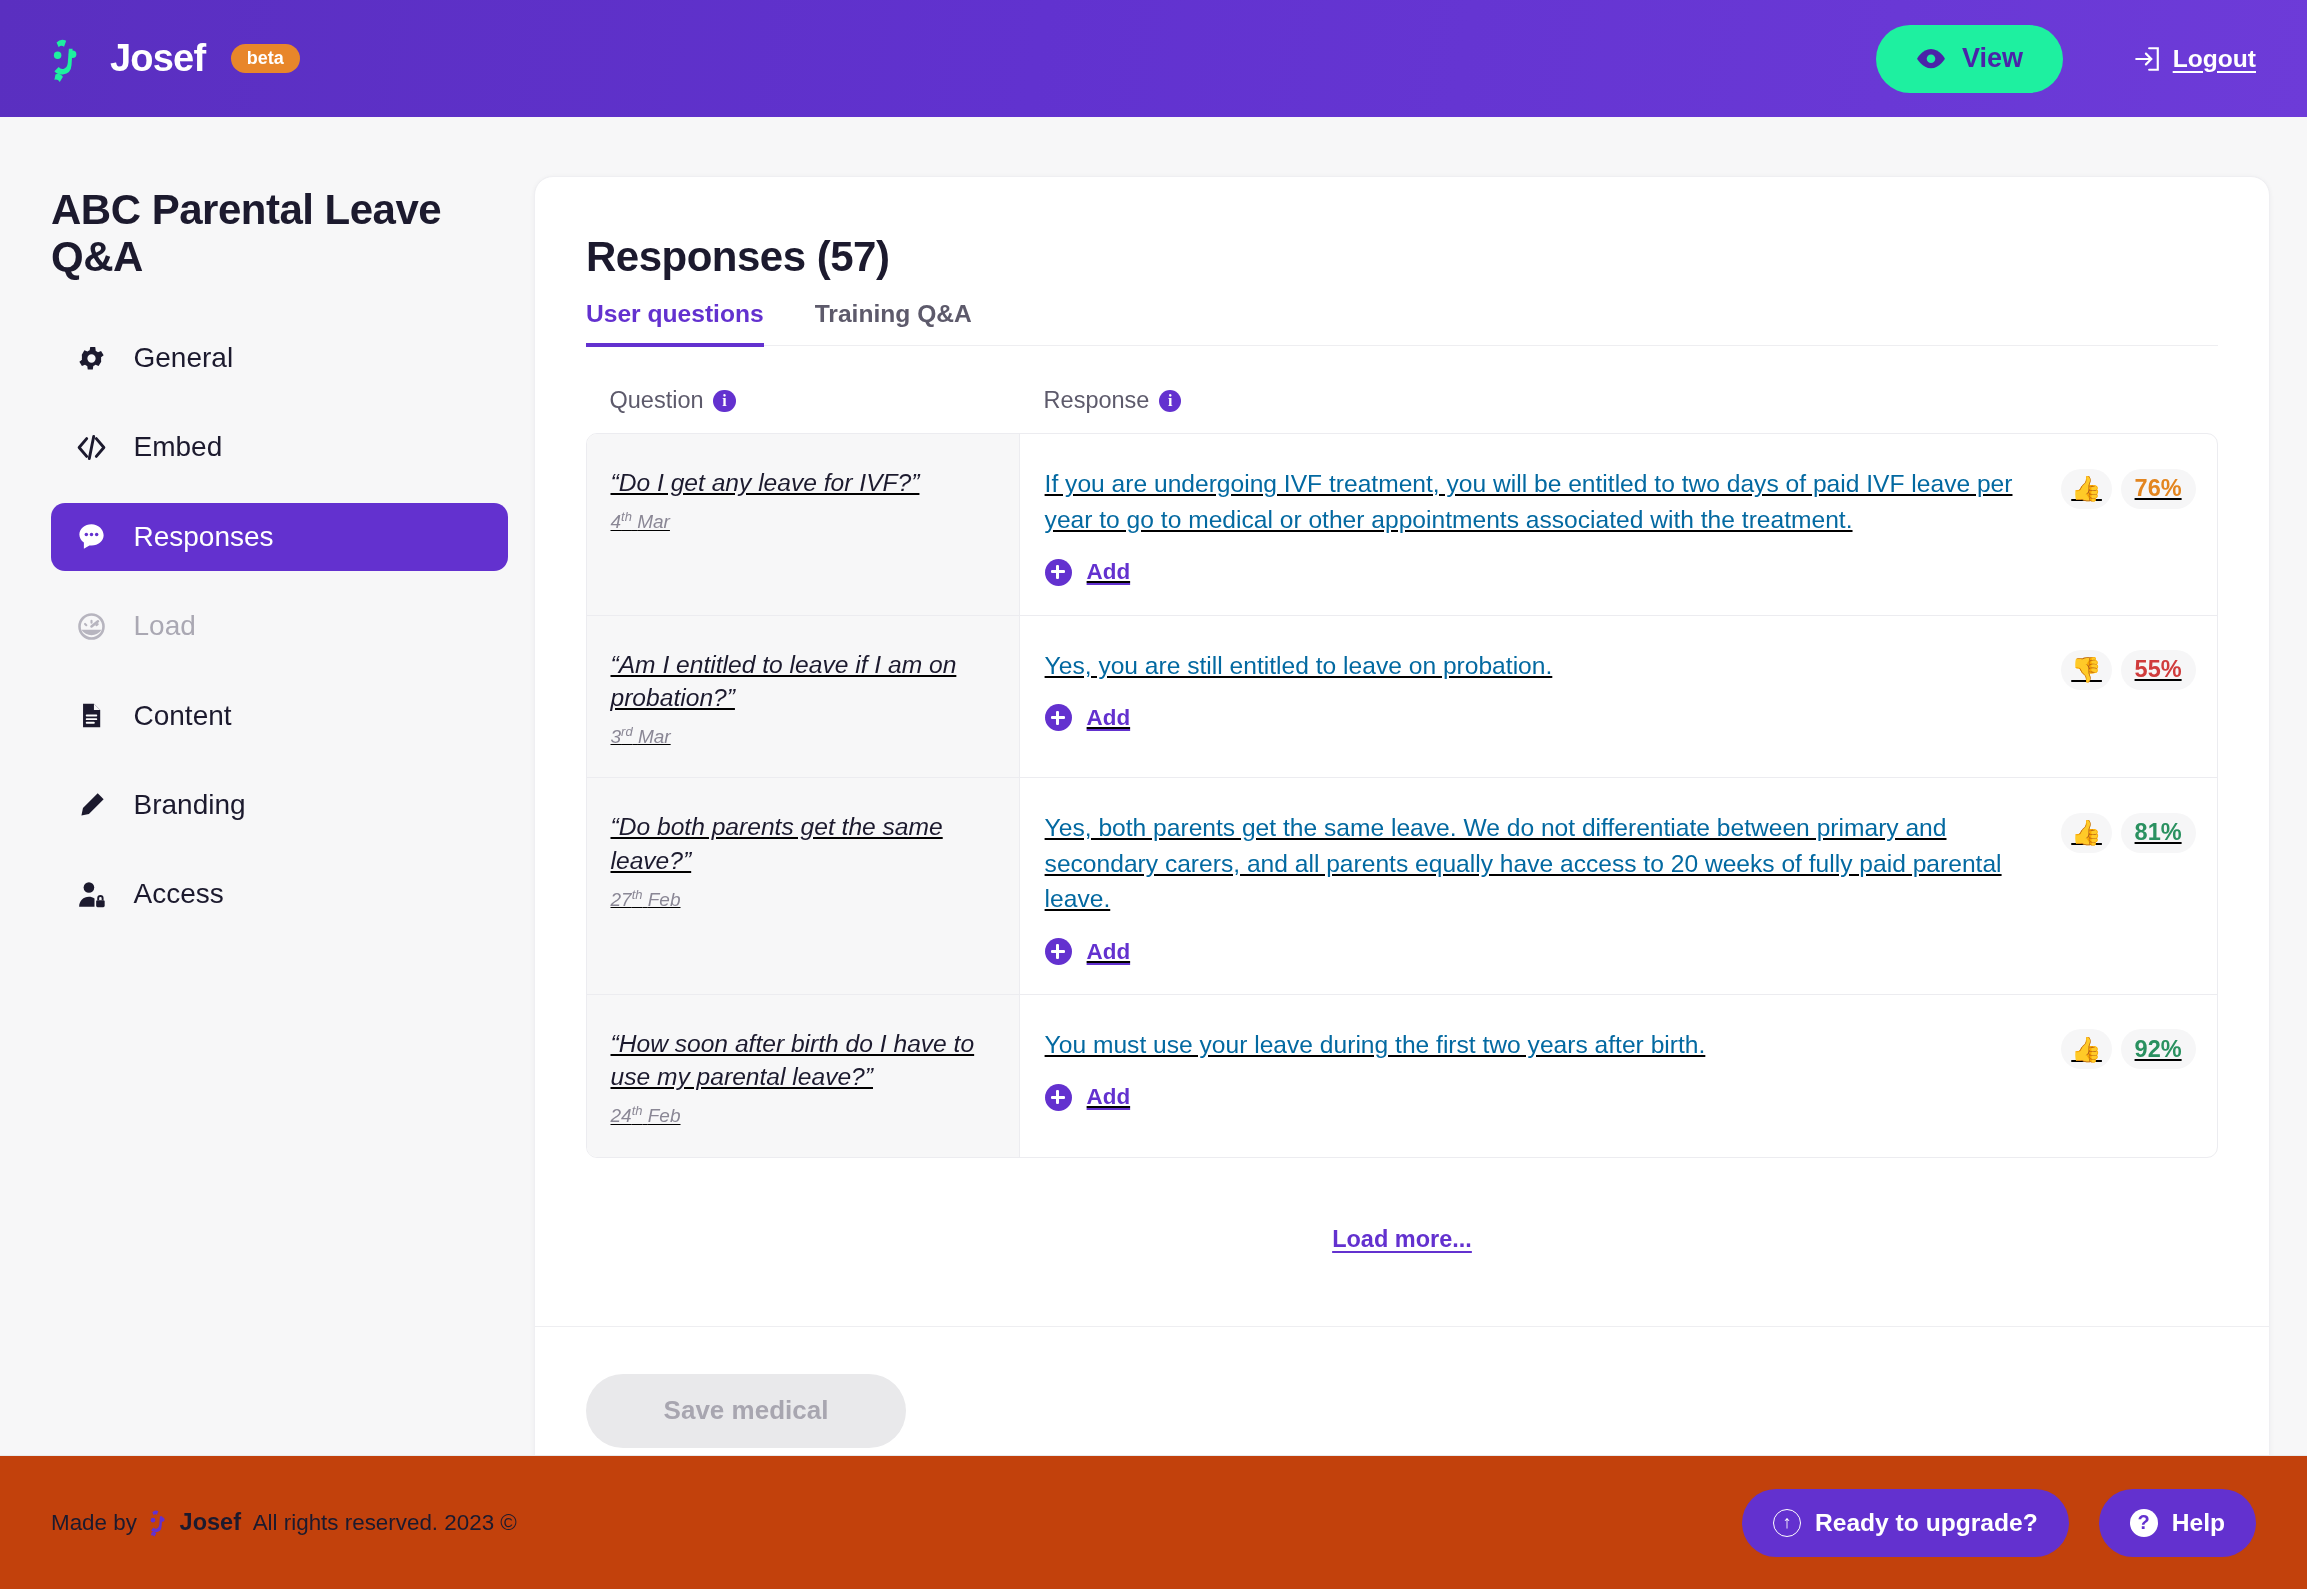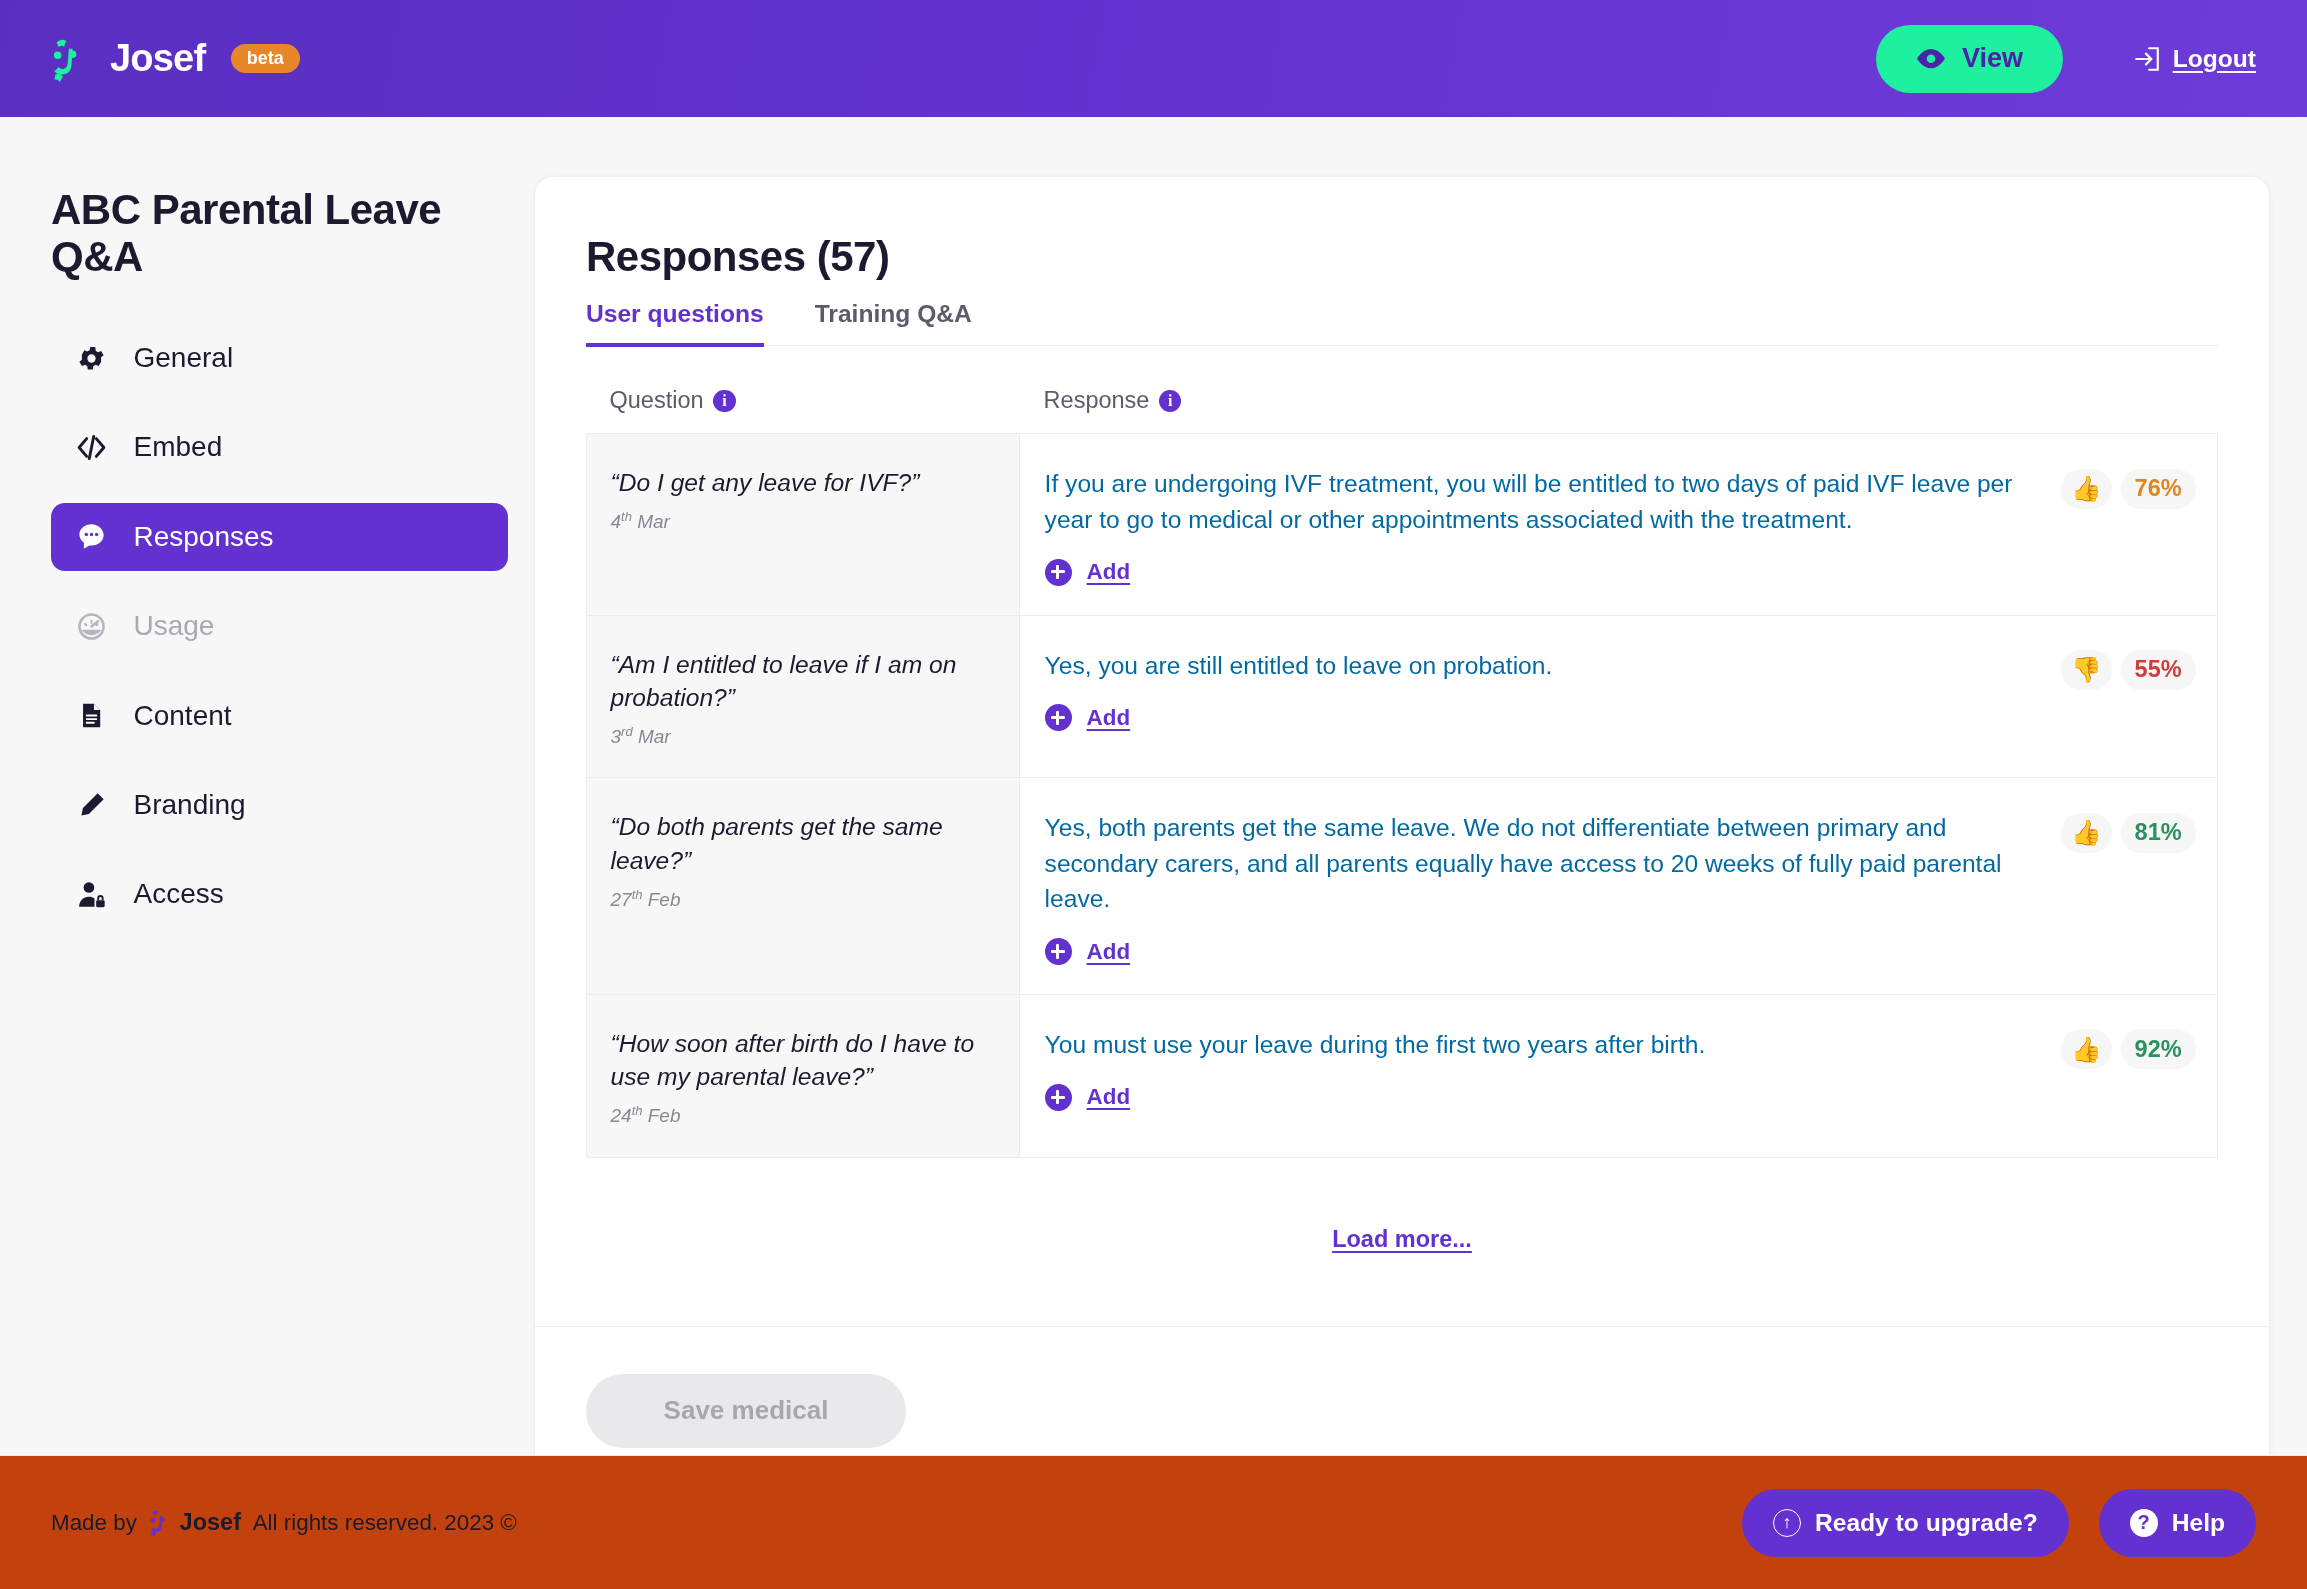--- a/index.html
+++ b/index.html
@@ -85,21 +85,21 @@
   }
   .col-head.q { width: 433px; padding-left: 23.5px; }
   .col-head.r { flex: 1; padding-left: 24.6px; }
   .info-dot {
     width: 22.4px; height: 22.4px; border-radius: 50%; background: #6331cf;
     color: #fff; font-size: 16px; font-weight: 700; line-height: 22.4px;
     text-align: center; font-family: "Liberation Serif", serif; cursor: pointer;
     display: inline-block;
   }
   .table {
-    border: 0.5px solid #ececf0; border-radius: 1px; overflow: hidden;
+    border: 0.5px solid #ececf0; border-radius: 11px; overflow: hidden; text-decoration: underline;
   }
   .row { display: flex; border-bottom: 0.5px solid #ececf0; min-height: 139px; }
   .row:last-child { border-bottom: none; }
   .cell-q {
     width: 433px; background: #f7f7f8; border-right: 0.5px solid #ececf0;
     padding: 32px 29px 29px 23.5px;
   }
   .q-text {
     font-size: 24.6px; font-style: italic; color: #1c1a2e; line-height: 1.36;
   }
@@ -241,21 +241,21 @@
 
     <div class="nav-item disabled">
       <span class="nav-icon">
         <svg width="31" height="31" viewBox="0 0 24 24">
             <circle cx="12" cy="12" r="9.3" fill="none" stroke="#b7b5bf" stroke-width="2"></circle>
             <path d="M12 12 17 8" stroke="#b7b5bf" stroke-width="2" stroke-linecap="round"></path>
             <path d="M7 10 8 11M12 7.6V9M16.8 10.2 15.8 11" stroke="#b7b5bf" stroke-width="1.6" stroke-linecap="round"></path>
             <path d="M4.2 14.5a9.3 9.3 0 0 0 15.6 0Z" fill="#b7b5bf"></path>
           </svg>
       </span>
-      <span class="nav-label">Usage</span>
+      <span class="nav-label">Load</span>
     </div>
 
     <div class="nav-item">
       <span class="nav-icon">
         <svg width="29" height="29" viewBox="0 0 24 24">
             <path fill="#1c1a2e" d="M5 2.2h9l5.2 5.2V21.8H5Z"></path>
             <path d="M8 12h8M8 15h8M8 18h6" stroke="#fff" stroke-width="1.5" stroke-linecap="round"></path>
             <path d="M14 2.2v5.2h5.2" fill="#f7f7f8"></path>
           </svg>
       </span>

